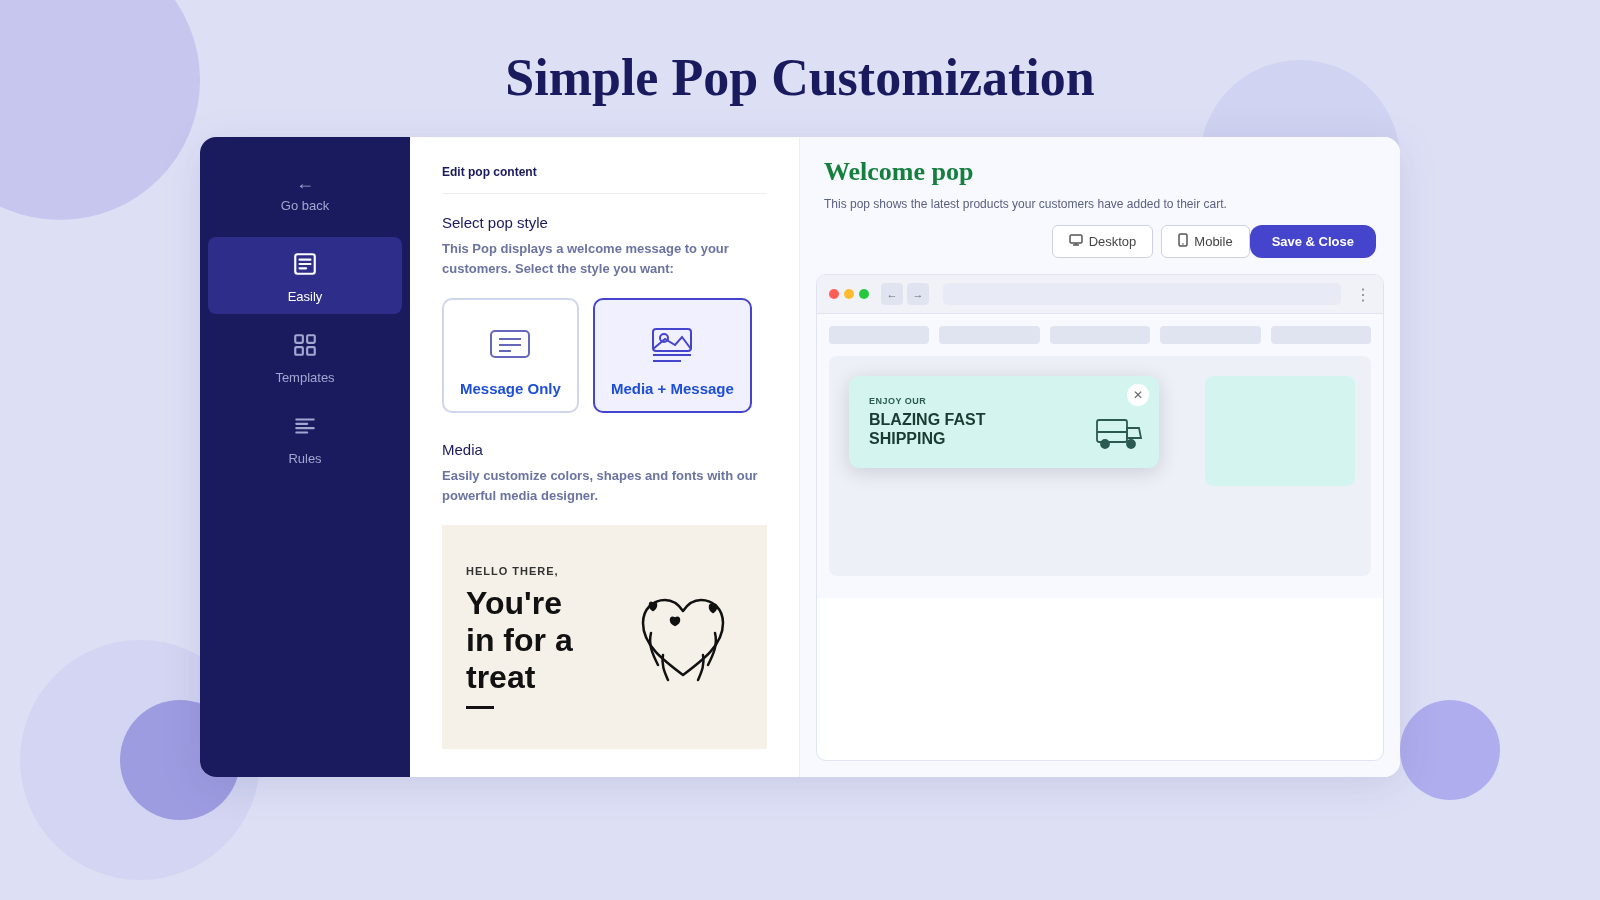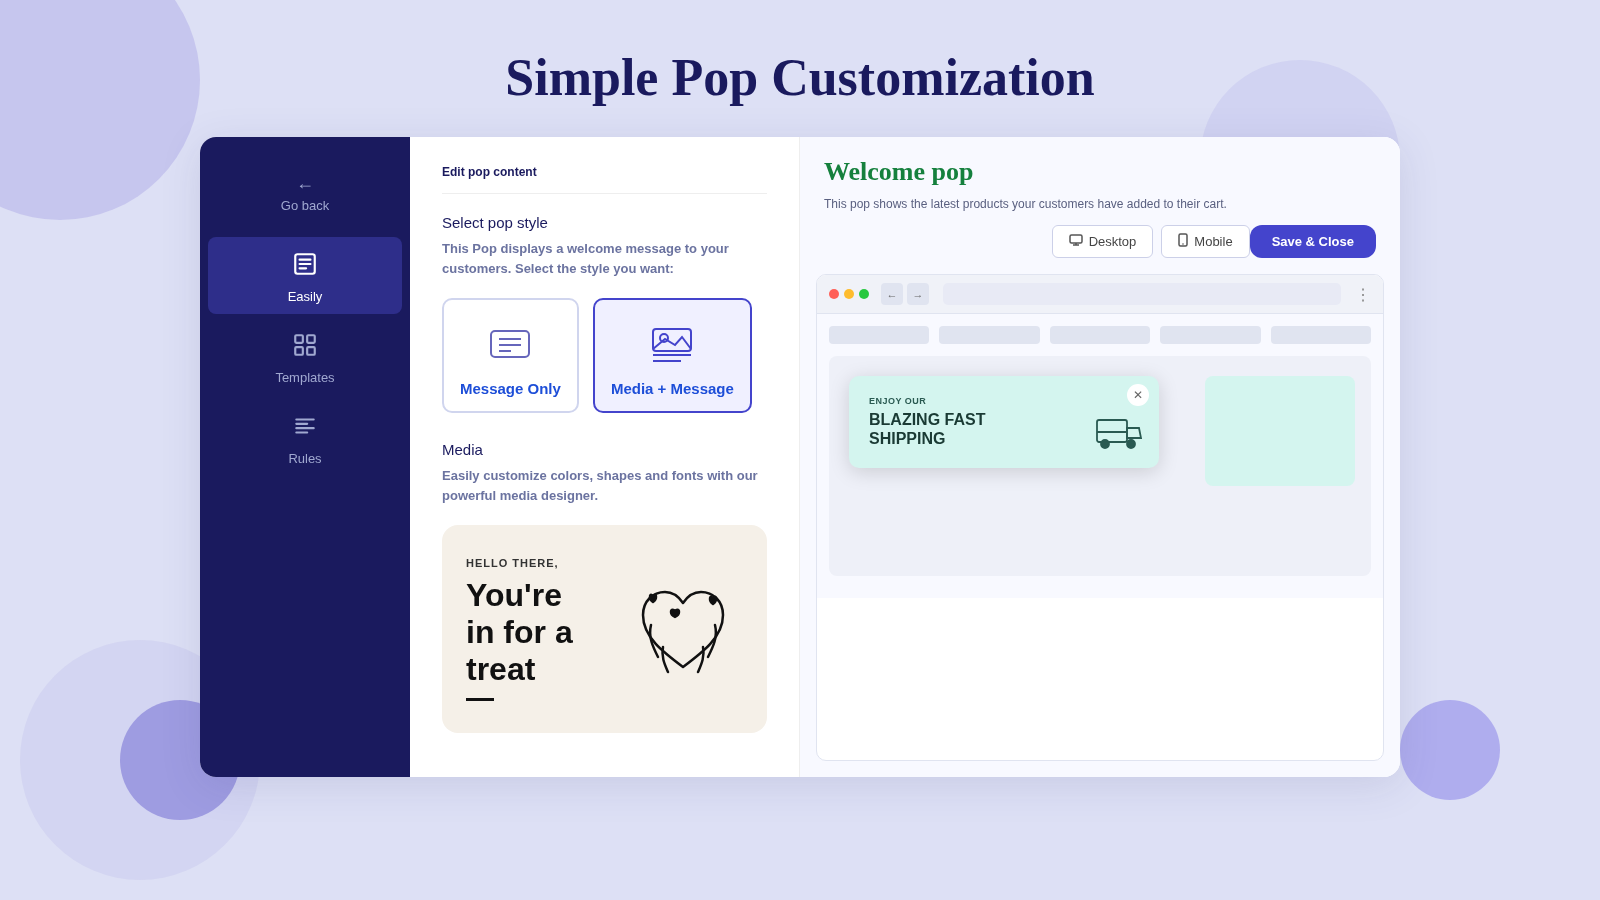--- a/index.html
+++ b/index.html
@@ -155,22 +155,22 @@
     }
     .card-icon {
       width: 48px;
       height: 42px;
       display: flex;
       align-items: center;
       justify-content: center;
     }
     .media-preview {
       background: #f5f0e8;
-      border-radius: 16px;
-      padding: 32px 24px;
+      border-radius: 0;
+      padding: 40px 24px;
       display: flex;
       align-items: center;
       justify-content: space-between;
       min-height: 180px;
     }
     .media-text-block { }
     .media-hello {
       font-size: 11px;
       font-weight: 700;
       color: #333;

